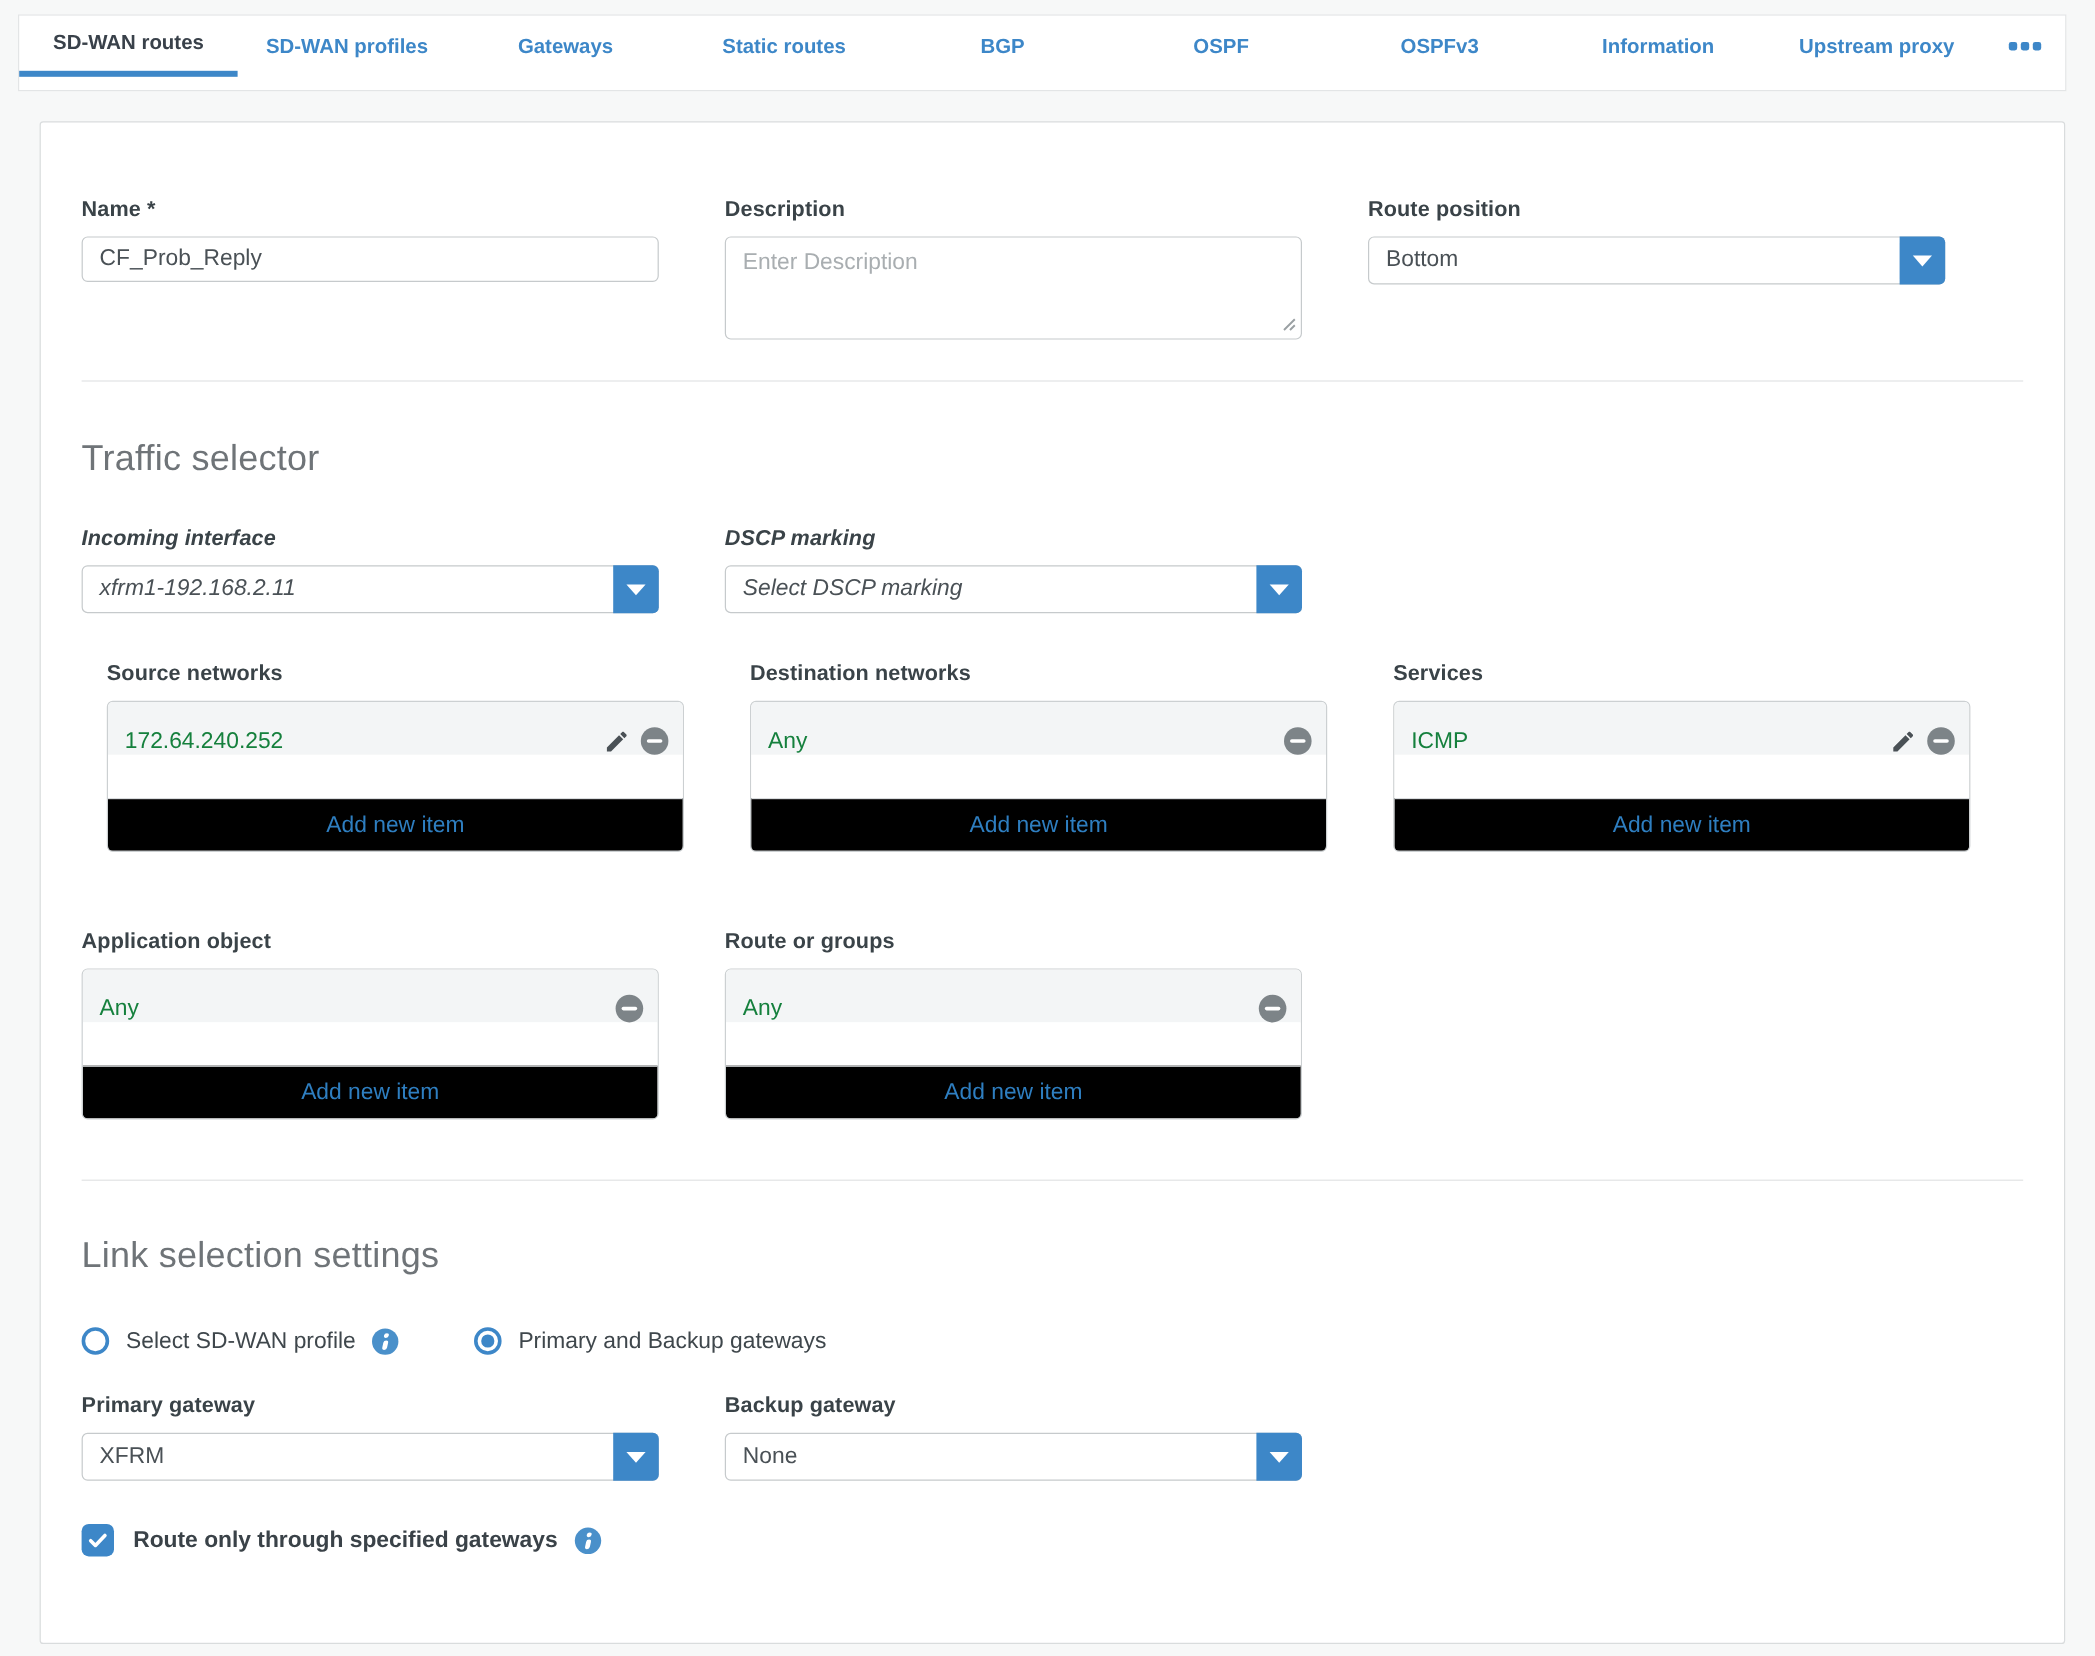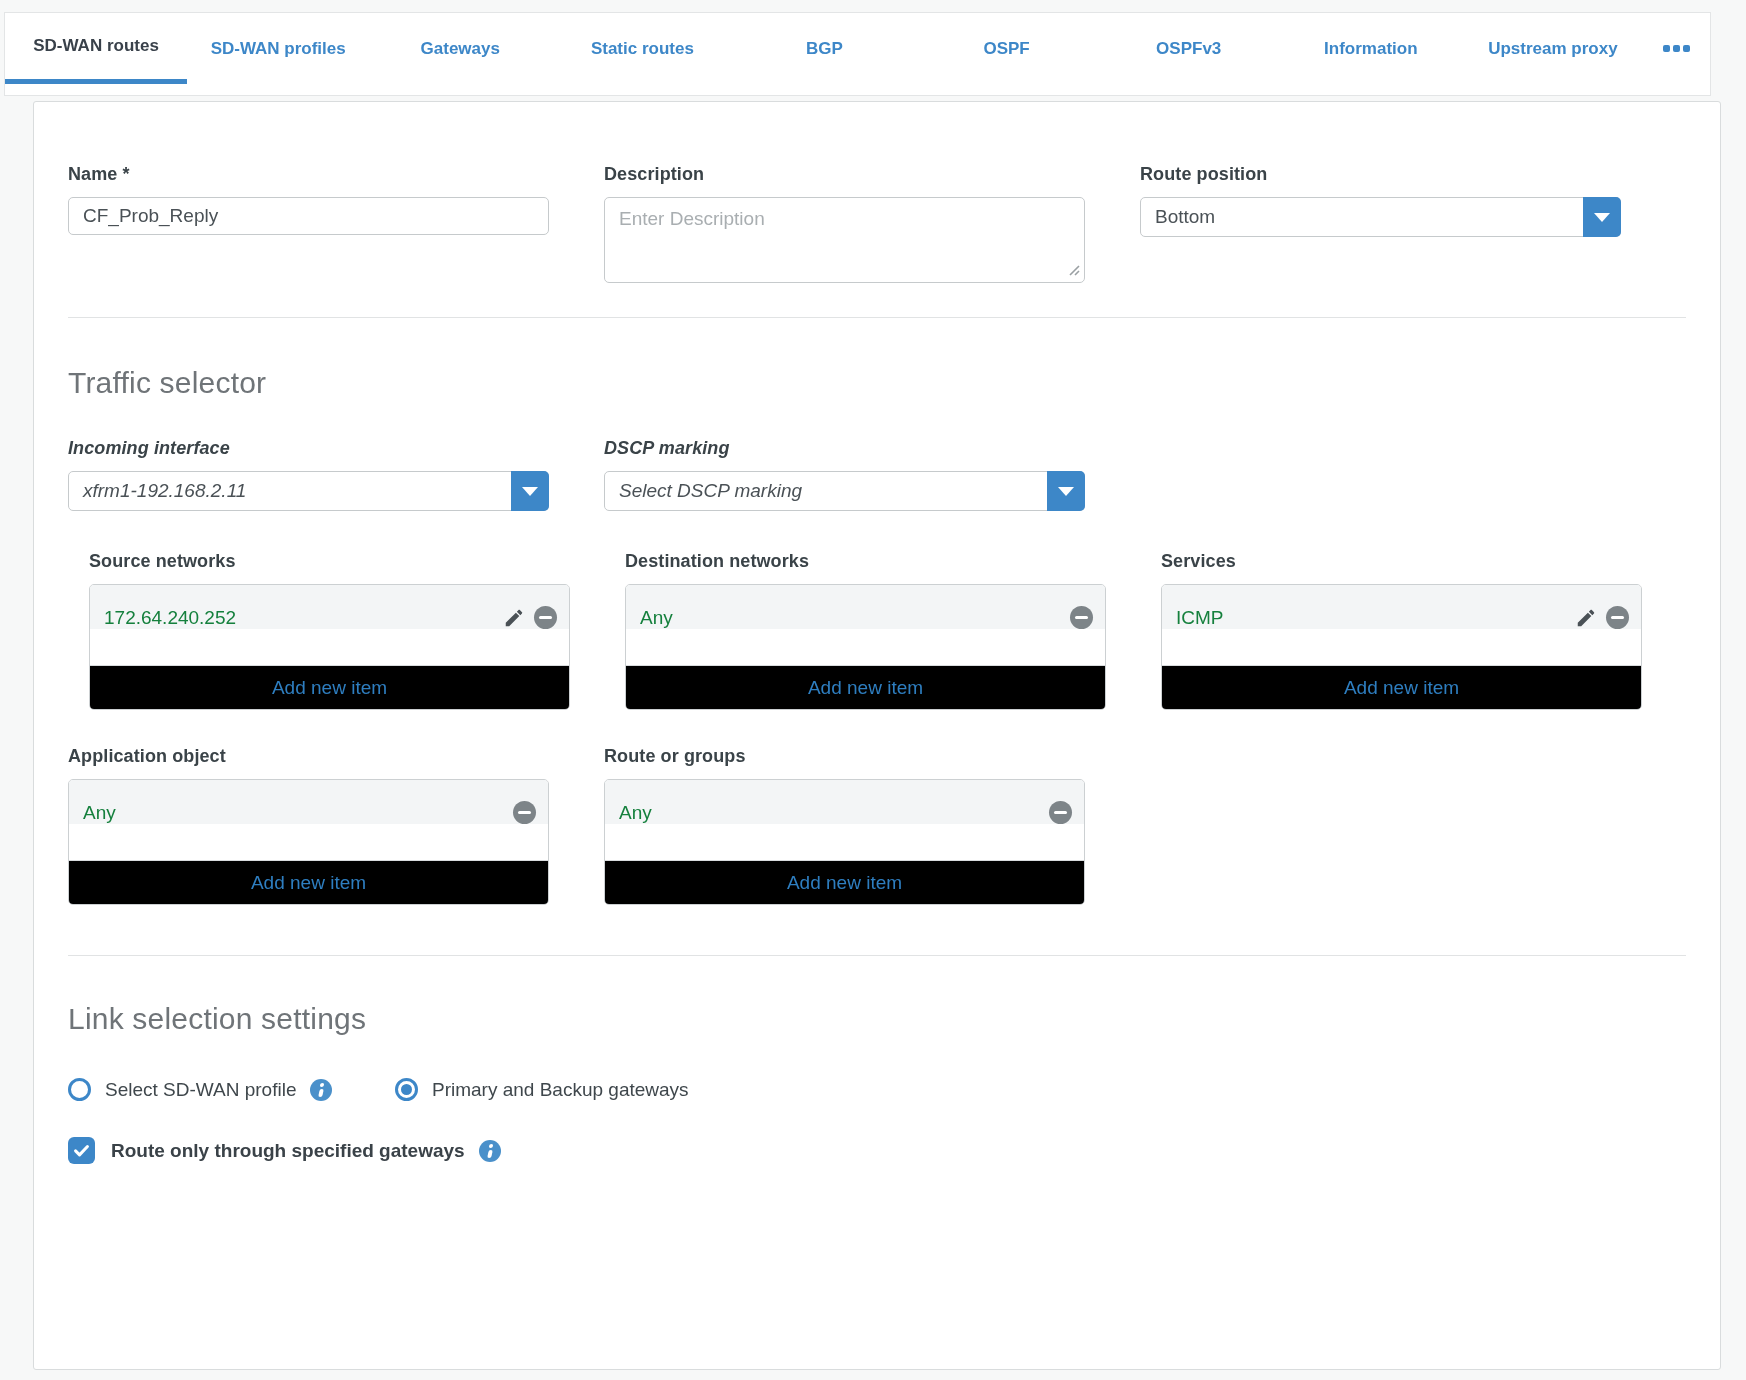--- a/index.html
+++ b/index.html
@@ -7,22 +7,22 @@
   body {
     width:1746px; height:1380px;
     background:#f7f8f8;
     font-family:"Liberation Sans", sans-serif;
     position:relative;
     -webkit-font-smoothing:antialiased;
   }
 
   
   .tabbar {
-    position:absolute; left:4px; top:12px;
-    width:1707px; height:84px;
+    position:absolute; left:15px; top:12px;
+    width:1707px; height:64px;
     background:#fff;
     border:1px solid #e3e5e6;
     display:flex; align-items:stretch;
     padding-bottom:11px;
   }
   .tab {
     flex:1; display:flex; align-items:center; justify-content:center;
     font-size:17px; font-weight:700; color:#3d87c8; cursor:pointer;
     white-space:nowrap;
   }
@@ -90,21 +90,21 @@
 
   .section-heading {
     font-size:30px; font-weight:400; color:#6f7478; letter-spacing:.2px;
     margin:0;
   }
   .heading-1 { margin-top:48px; }
   .heading-2 { margin-top:46px; }
 
   .ts-row-1 { margin-top:38px;font-style:italic; }
   .ts-row-2 { margin-top:40px;padding-left:21px; }
-  .ts-row-3 { margin-top:36px; }
+  .ts-row-3 { margin-top:64px; }
   .gw-row   { margin-top:32px; }
 
   
   .listbox { border:1px solid #ccd0d2; border-radius:5px; overflow:hidden; background:#fff; }
   .lb-item {
     height:44px; background:#f3f5f6;
     display:flex; align-items:flex-end; padding:0 12px 0 14px;
     font-size:19px; color:#15803d;
   }
   .lb-item .grow { flex:1; }
@@ -326,20 +326,41 @@
       <span class="radio"></span>
       <span class="radio-label">Select SD-WAN profile</span>
       <span class="info-icon"></span>
     </div>
     <div class="radio-group">
       <span class="radio selected"></span>
       <span class="radio-label">Primary and Backup gateways</span>
     </div>
   </div>
 
+  <div class="grid3 gw-row">
+    <div>
+      <span class="field-label">Primary gateway</span>
+      <div class="dropdown">
+        <span class="dd-value">XFRM</span>
+        <span class="dd-btn">
+            <span class="caret"></span>
+          </span>
+      </div>
+    </div>
+    <div>
+      <span class="field-label">Backup gateway</span>
+      <div class="dropdown">
+        <span class="dd-value">None</span>
+        <span class="dd-btn">
+            <span class="caret"></span>
+          </span>
+      </div>
+    </div>
+    <div></div>
+  </div>
 
   <div class="checkbox-row">
     <span class="checkbox">
       <svg width="19" height="19" viewBox="0 0 24 24">
           <path d="M4.5 12.5l5 5L19.5 7" stroke="#fff" stroke-width="3.8" fill="none" stroke-linecap="round" stroke-linejoin="round"></path>
         </svg>
     </span>
     <span class="checkbox-label">Route only through specified gateways</span>
     <span class="info-icon"></span>
   </div>

